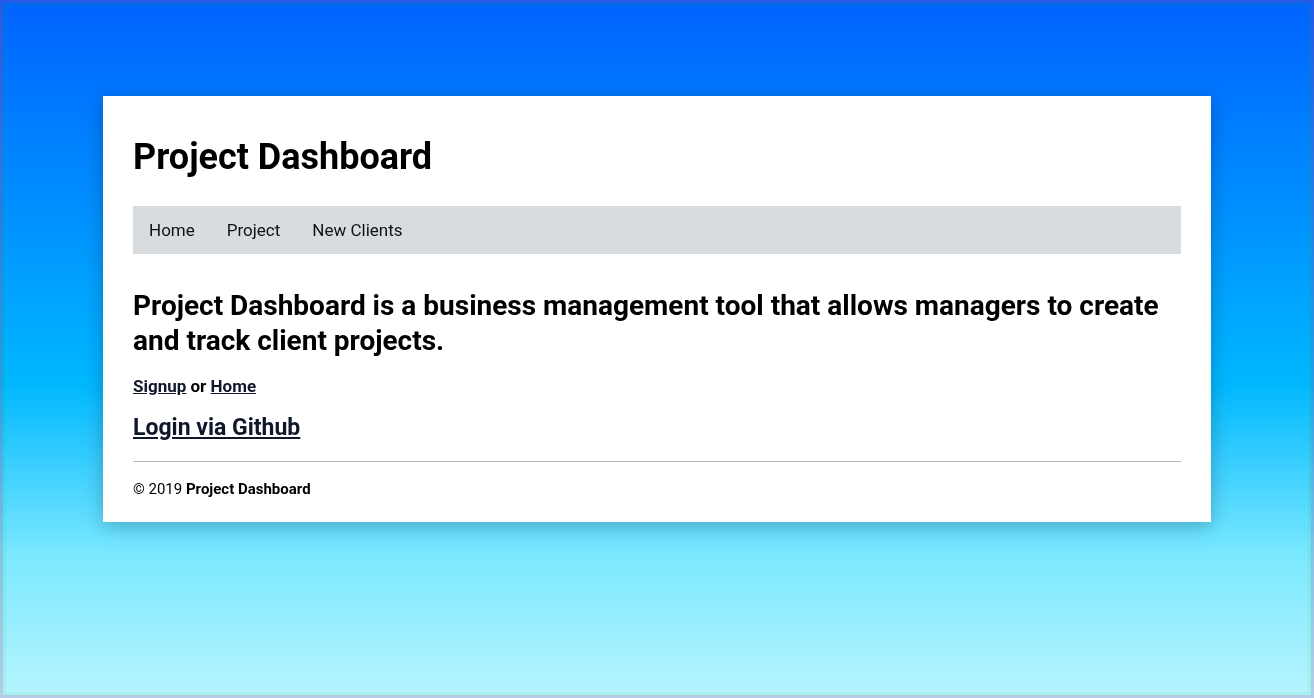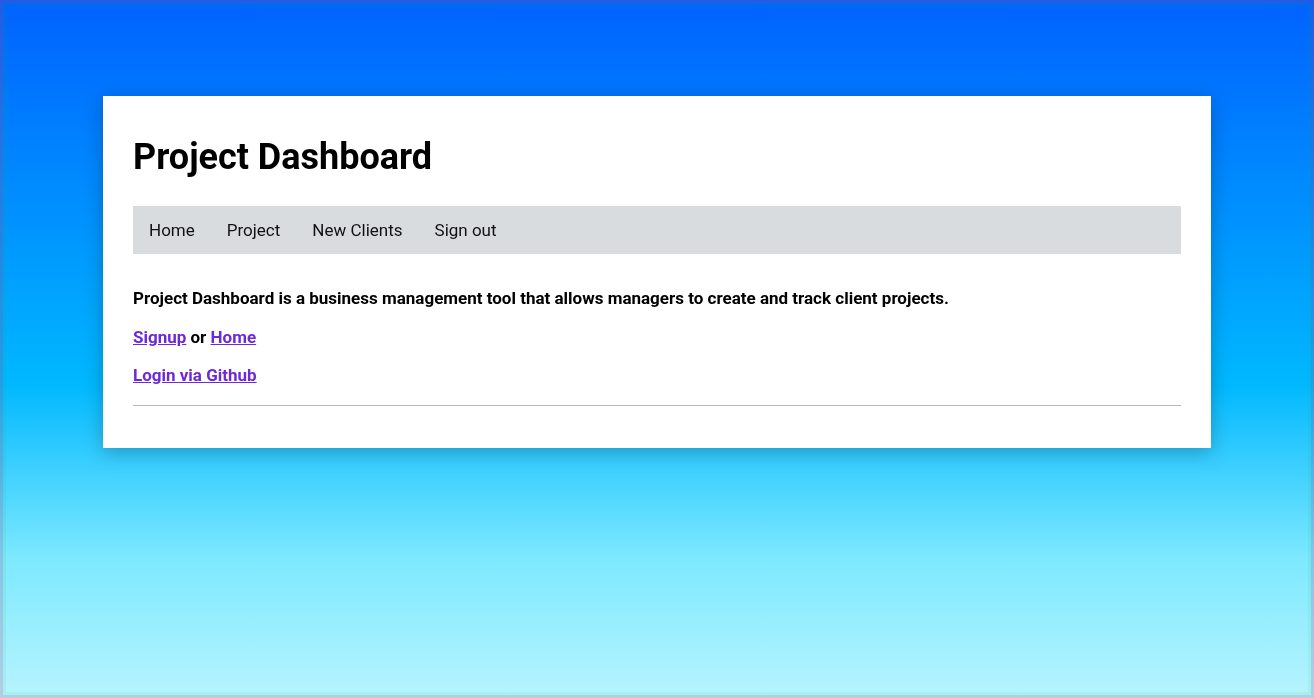--- a/index.html
+++ b/index.html
@@ -45,37 +45,37 @@
   }
   .nav a {
     display: block;
     padding: 14px 16px;
     font-size: 17px;
     color: #111;
     text-decoration: none;
     cursor: pointer;
   }
   h2.lead {
-    font-size: 17px;
+    font-size: 28px;
     font-weight: 700;
     line-height: 1.25;
     margin: 0 0 18px 0;
     color: #000;
   }
   .auth-line {
     font-size: 17px;
     font-weight: 700;
     margin: 0 0 18px 0;
   }
   .auth-line a, .github-line a {
-    color: #6d28d9;
+    color: #0f172a;
     text-decoration: underline;
   }
   .github-line {
-    font-size: 17px;
+    font-size: 23px;
     font-weight: 700;
     margin: 0 0 20px 0;
   }
   hr.rule {
     border: none;
     border-top: 1px solid #b8b8b8;
     margin: 0 0 18px 0;
   }
   .footer {
     font-size: 15px;
@@ -89,29 +89,31 @@
 <body>
 
 <div class="card">
 
   <h1 class="title">Project Dashboard</h1>
 
   <nav class="nav">
     <a>Home</a>
     <a>Project</a>
     <a>New Clients</a>
-    <a>Sign out</a>
   </nav>
 
   <h2 class="lead">Project Dashboard is a business management tool that allows managers to create and track client projects.</h2>
 
   <p class="auth-line">
     <a>Signup</a><span> or </span><a>Home</a>
   </p>
 
   <p class="github-line">
     <a>Login via Github</a>
   </p>
 
   <hr class="rule">
 
+  <div class="footer">
+    <span>© 2019 </span><span class="brand">Project Dashboard</span>
+  </div>
 
 </div>
 
 </body></html>

